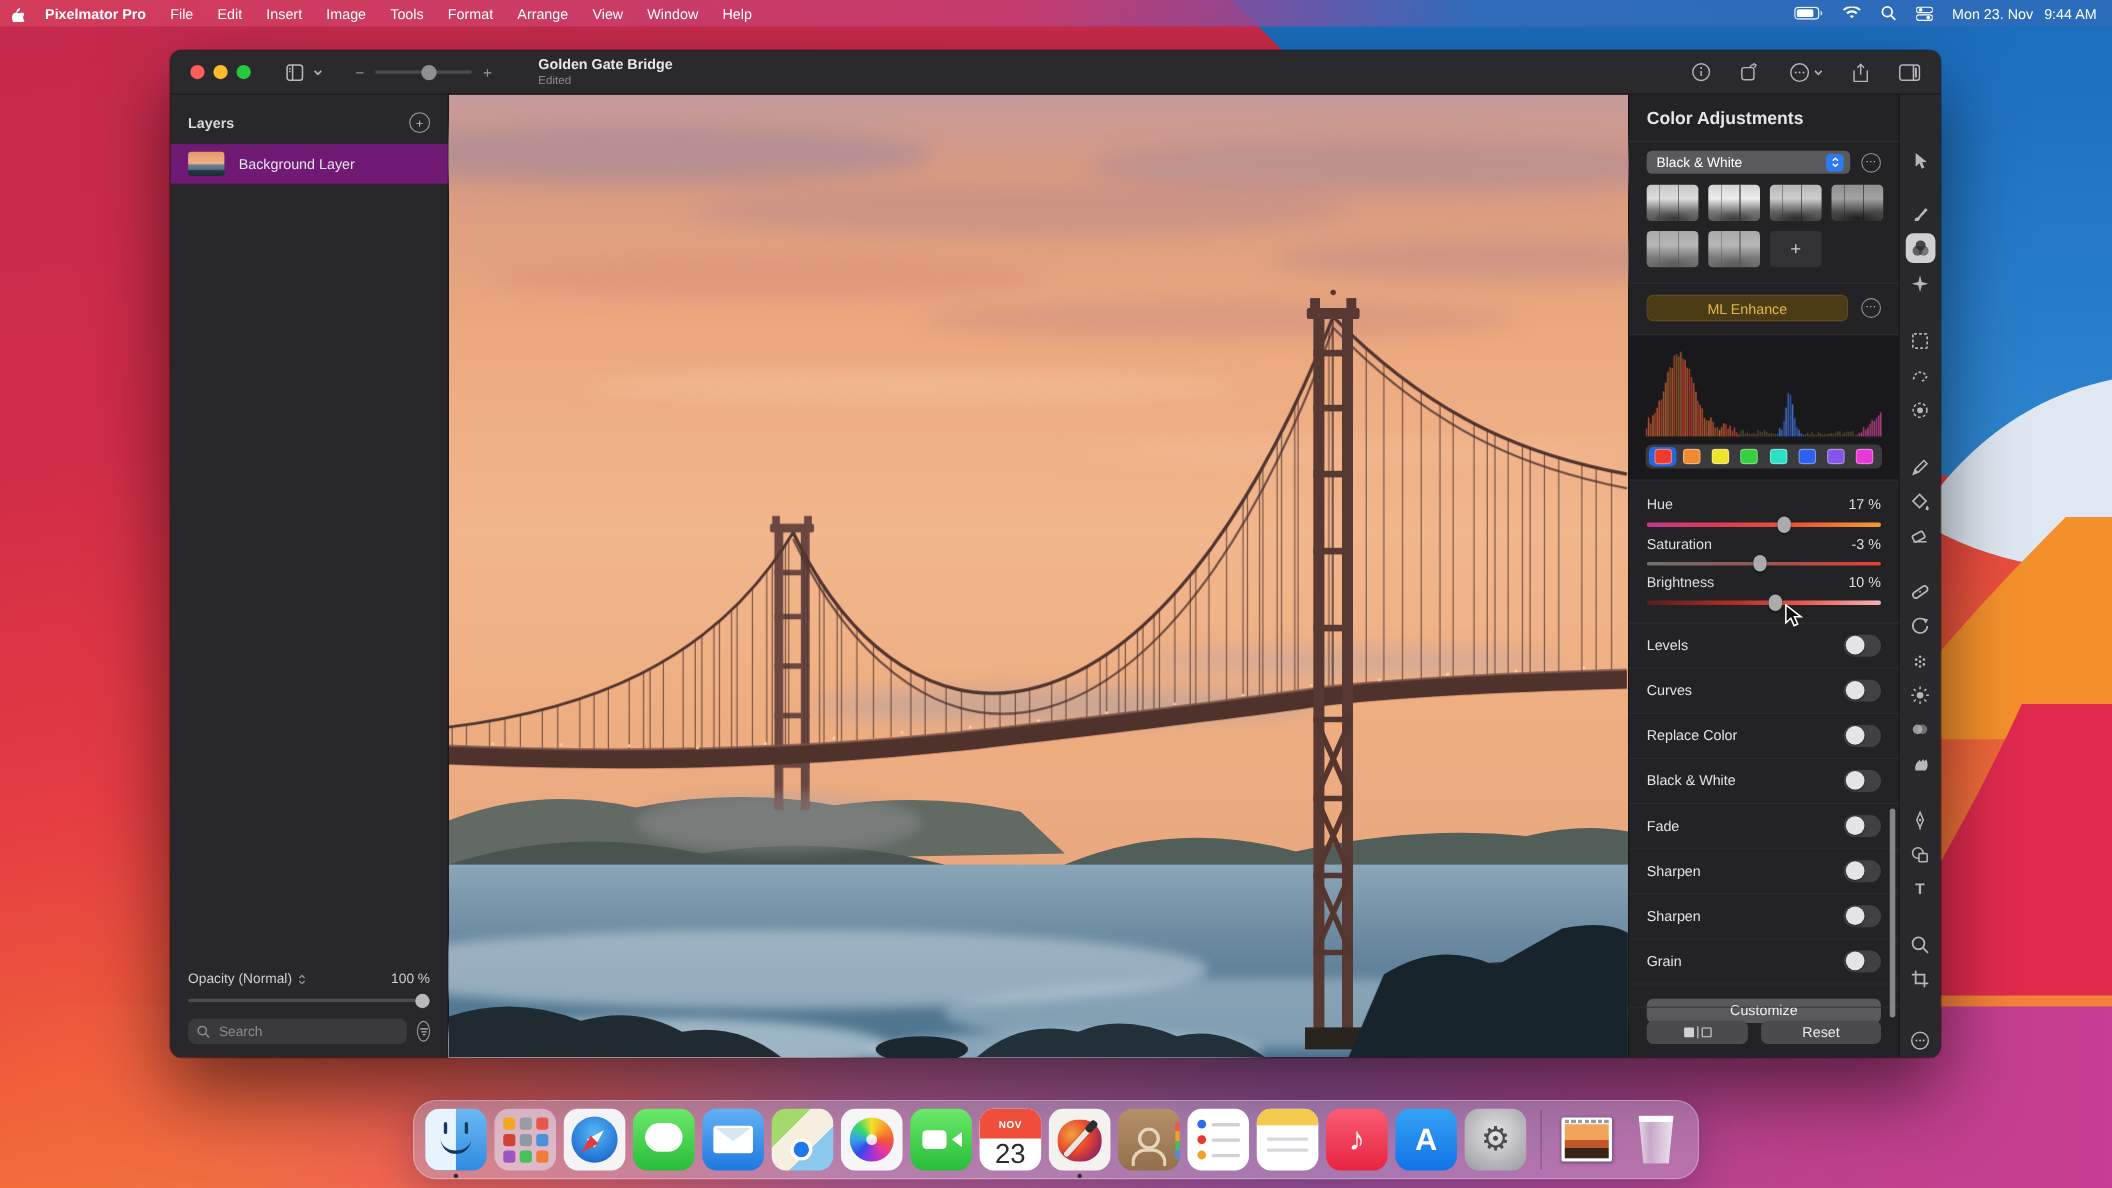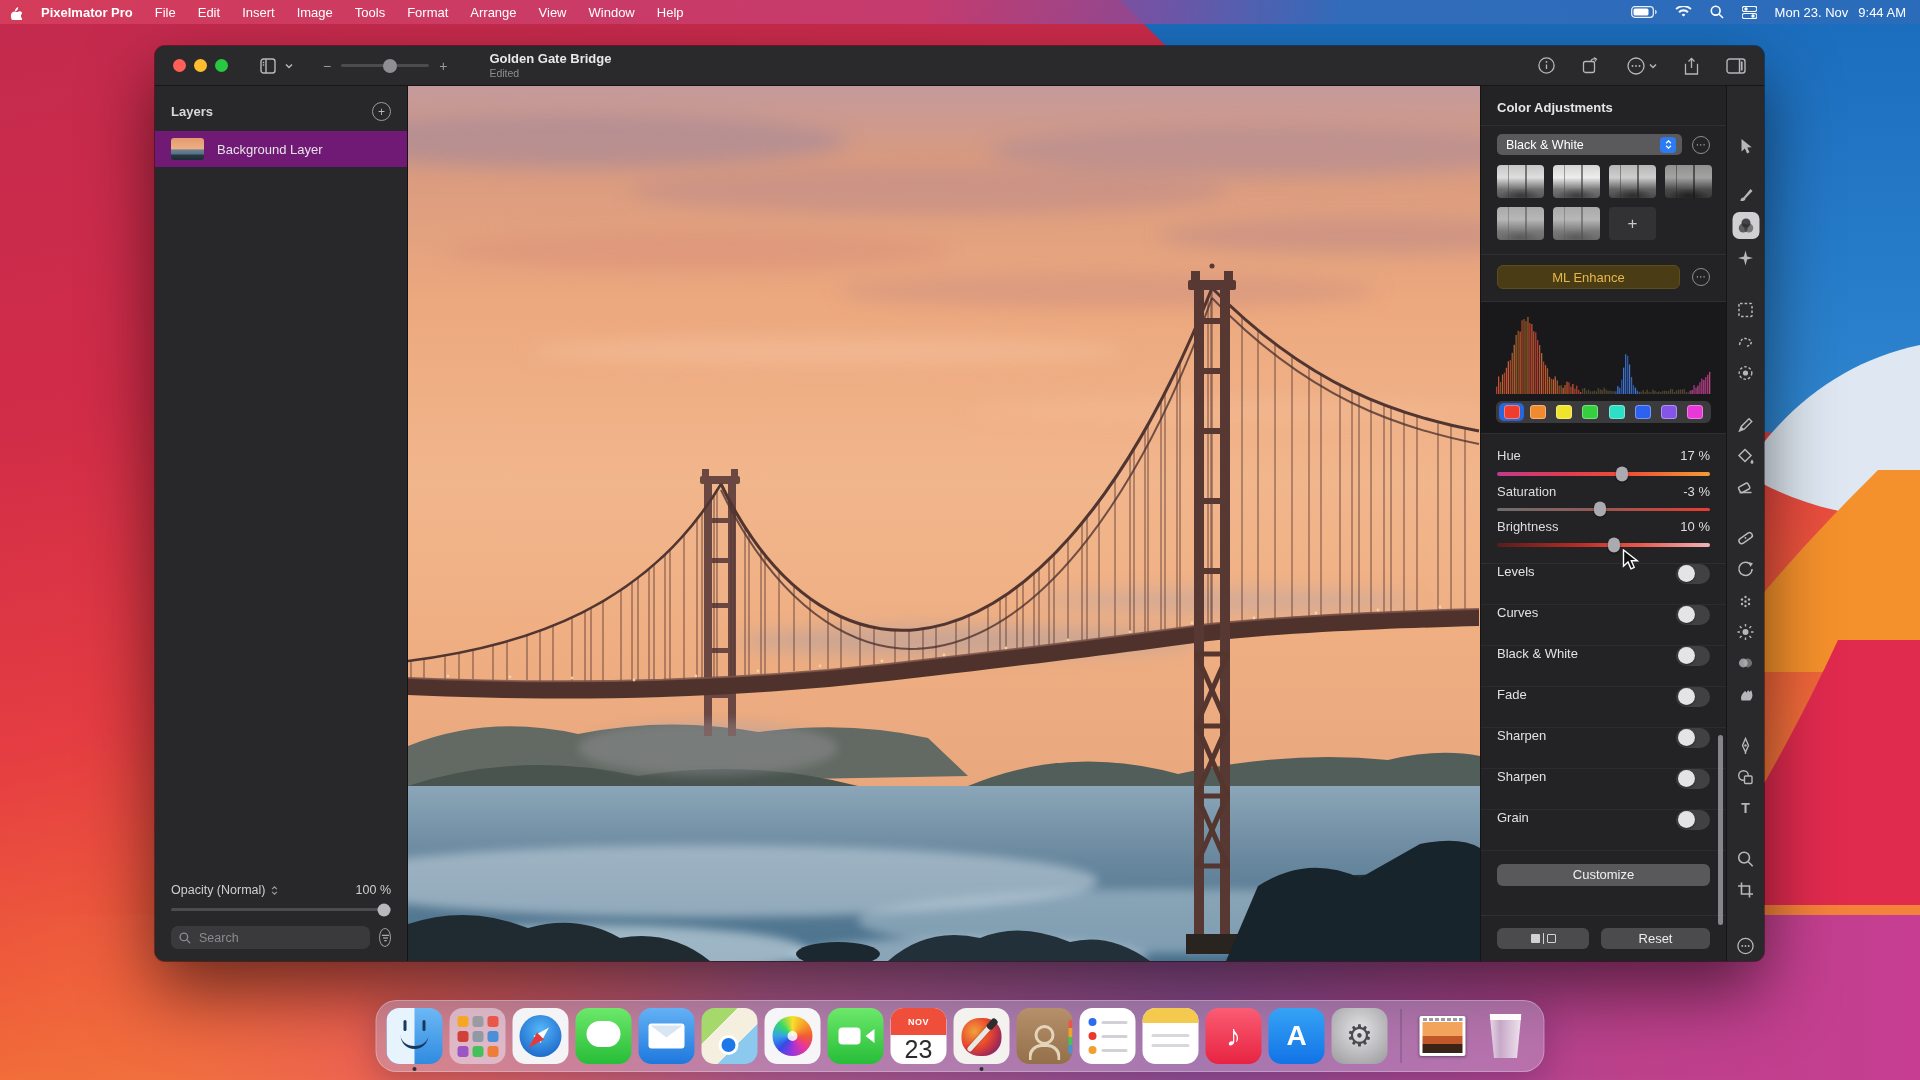--- a/index.html
+++ b/index.html
@@ -57,21 +57,21 @@
   .search-box{flex:1;display:flex;align-items:center;gap:6px;height:23px;background:#3a3a3d;border-radius:7px;padding:0 8px;}
   .search-box input{flex:1;background:transparent;border:0;outline:0;color:#d8d8da;font-size:12.5px;font-family:Liberation Sans, sans-serif;}
   .search-box input::placeholder{color:#8b8b8f;}
 
   
   #canvas{position:absolute;left:253px;top:40px;width:1072px;height:875px;background:#000;}
   #canvas svg{display:block;}
 
   
   #adj-panel{position:absolute;right:37px;top:40px;bottom:0;width:247px;background:#232325;border-left:1px solid #151516;border-right:1px solid #151516;box-sizing:border-box;font-size:13px;color:#d9d9db;}
-  .ap-head{padding:14px 16px 10px;font-weight:bold;font-size:13px;color:#e6e6e8;border-bottom:1px solid #2f2f32;}
+  .ap-head{padding:14px 16px 10px;font-weight:bold;font-size:16px;color:#e6e6e8;border-bottom:1px solid #2f2f32;}
   .ap-row{display:flex;align-items:center;gap:10px;padding:8px 16px 0;}
   .dropdown{flex:1;position:relative;height:21px;background:#5a5a5d;border-radius:5px;display:flex;align-items:center;padding:0 6px 0 9px;font-size:12.5px;color:#fff;}
   .dd-stepper{margin-left:auto;width:16px;height:16px;border-radius:4px;background:#2d7bf3;display:flex;flex-direction:column;align-items:center;justify-content:center;gap:1px;}
   .more-circle{flex:none;width:16px;height:16px;border:1.3px solid #8e8e92;border-radius:50%;color:#bcbcc0;font-size:10px;line-height:1;display:flex;align-items:center;justify-content:center;letter-spacing:.5px;}
   .preset-grid{display:grid;grid-template-columns:repeat(4,47px);gap:9px;padding:10px 16px 14px;border-bottom:1px solid #2f2f32;}
   .preset{width:47px;height:33px;border-radius:4px;position:relative;overflow:hidden;
     background:linear-gradient(180deg,#c6c6c6 0%,#dedede 38%,#a0a0a0 58%,#6f6f6f 74%,#555 100%);}
   .preset::after{content:"";position:absolute;inset:0;background:
      linear-gradient(90deg,transparent 0 60%,rgba(40,40,40,.55) 60% 63%,transparent 63%),
      linear-gradient(90deg,transparent 0 24%,rgba(60,60,60,.45) 24% 26%,transparent 26%),
@@ -91,21 +91,21 @@
   .swatch{width:16px;height:14px;border-radius:3.5px;border:1px solid rgba(255,255,255,.35);box-sizing:border-box;}
   .sliders{padding:6px 16px 12px;border-bottom:1px solid #2f2f32;}
   .sl-row{margin-top:8px;}
   .sl-top{display:flex;justify-content:space-between;font-size:13px;color:#dedee0;}
   .sl-track{position:relative;height:3.5px;border-radius:2px;margin:9px 0 4px;}
   .sl-track.hue{background:linear-gradient(90deg,#c23a8e,#e03a55 30%,#ef4f33 62%,#f59a36 100%);}
   .sl-track.saturation{background:linear-gradient(90deg,#6e6e6e,#935a55 45%,#e83c30 100%);}
   .sl-track.brightness{background:linear-gradient(90deg,#571d1d,#b52d26 38%,#e8574a 66%,#f2b4b8 100%);}
   .sl-knob{position:absolute;top:50%;width:12px;height:15px;border-radius:7px;background:#ababaf;transform:translate(-50%,-50%);box-shadow:0 1px 2px rgba(0,0,0,.5);}
   .toggles{}
-  .tg-row{display:flex;align-items:flex-start;justify-content:space-between;height:40px;padding:0 16px;border-bottom:1px solid #2c2c2f;}
+  .tg-row{display:flex;align-items:center;justify-content:space-between;height:40px;padding:0 16px;border-bottom:1px solid #2c2c2f;}
   .tg-label{font-size:13px;color:#e2e2e4;}
   .switch{width:34px;height:20px;border-radius:10px;background:#414144;position:relative;}
   .switch .kn{position:absolute;top:1.5px;left:1.5px;width:17px;height:17px;border-radius:50%;background:#e4e4e6;box-shadow:0 1px 2px rgba(0,0,0,.45);}
   .customize-row{padding:13px 16px 0;}
   .btn-gray{height:22px;border-radius:6px;background:#59595c;color:#f0f0f2;font-size:13px;display:flex;align-items:center;justify-content:center;}
   .ap-footer{position:absolute;left:0;right:0;bottom:0;height:46px;border-top:1px solid #2f2f32;display:flex;align-items:center;gap:12px;padding:0 16px;box-sizing:border-box;}
   .cmp-btn{flex:0 0 92px;height:21px;border-radius:6px;background:#4b4b4e;display:flex;align-items:center;justify-content:center;gap:3px;}
   .cmp-btn .sq1{width:9px;height:9px;background:#d2d2d5;border-radius:1px;}
   .cmp-btn .bar{width:1px;height:11px;background:#d2d2d5;}
   .cmp-btn .sq2{width:9px;height:9px;border:1.3px solid #d2d2d5;border-radius:1px;box-sizing:border-box;}
@@ -847,20 +847,26 @@
               <span class="kn"></span>
             </span>
           </div>
           <div class="tg-row">
             <span class="tg-label">Curves</span>
             <span class="switch">
               <span class="kn"></span>
             </span>
           </div>
           <div class="tg-row">
+            <span class="tg-label">Replace Color</span>
+            <span class="switch">
+              <span class="kn"></span>
+            </span>
+          </div>
+          <div class="tg-row">
             <span class="tg-label">Black &amp; White</span>
             <span class="switch">
               <span class="kn"></span>
             </span>
           </div>
           <div class="tg-row">
             <span class="tg-label">Fade</span>
             <span class="switch">
               <span class="kn"></span>
             </span>

